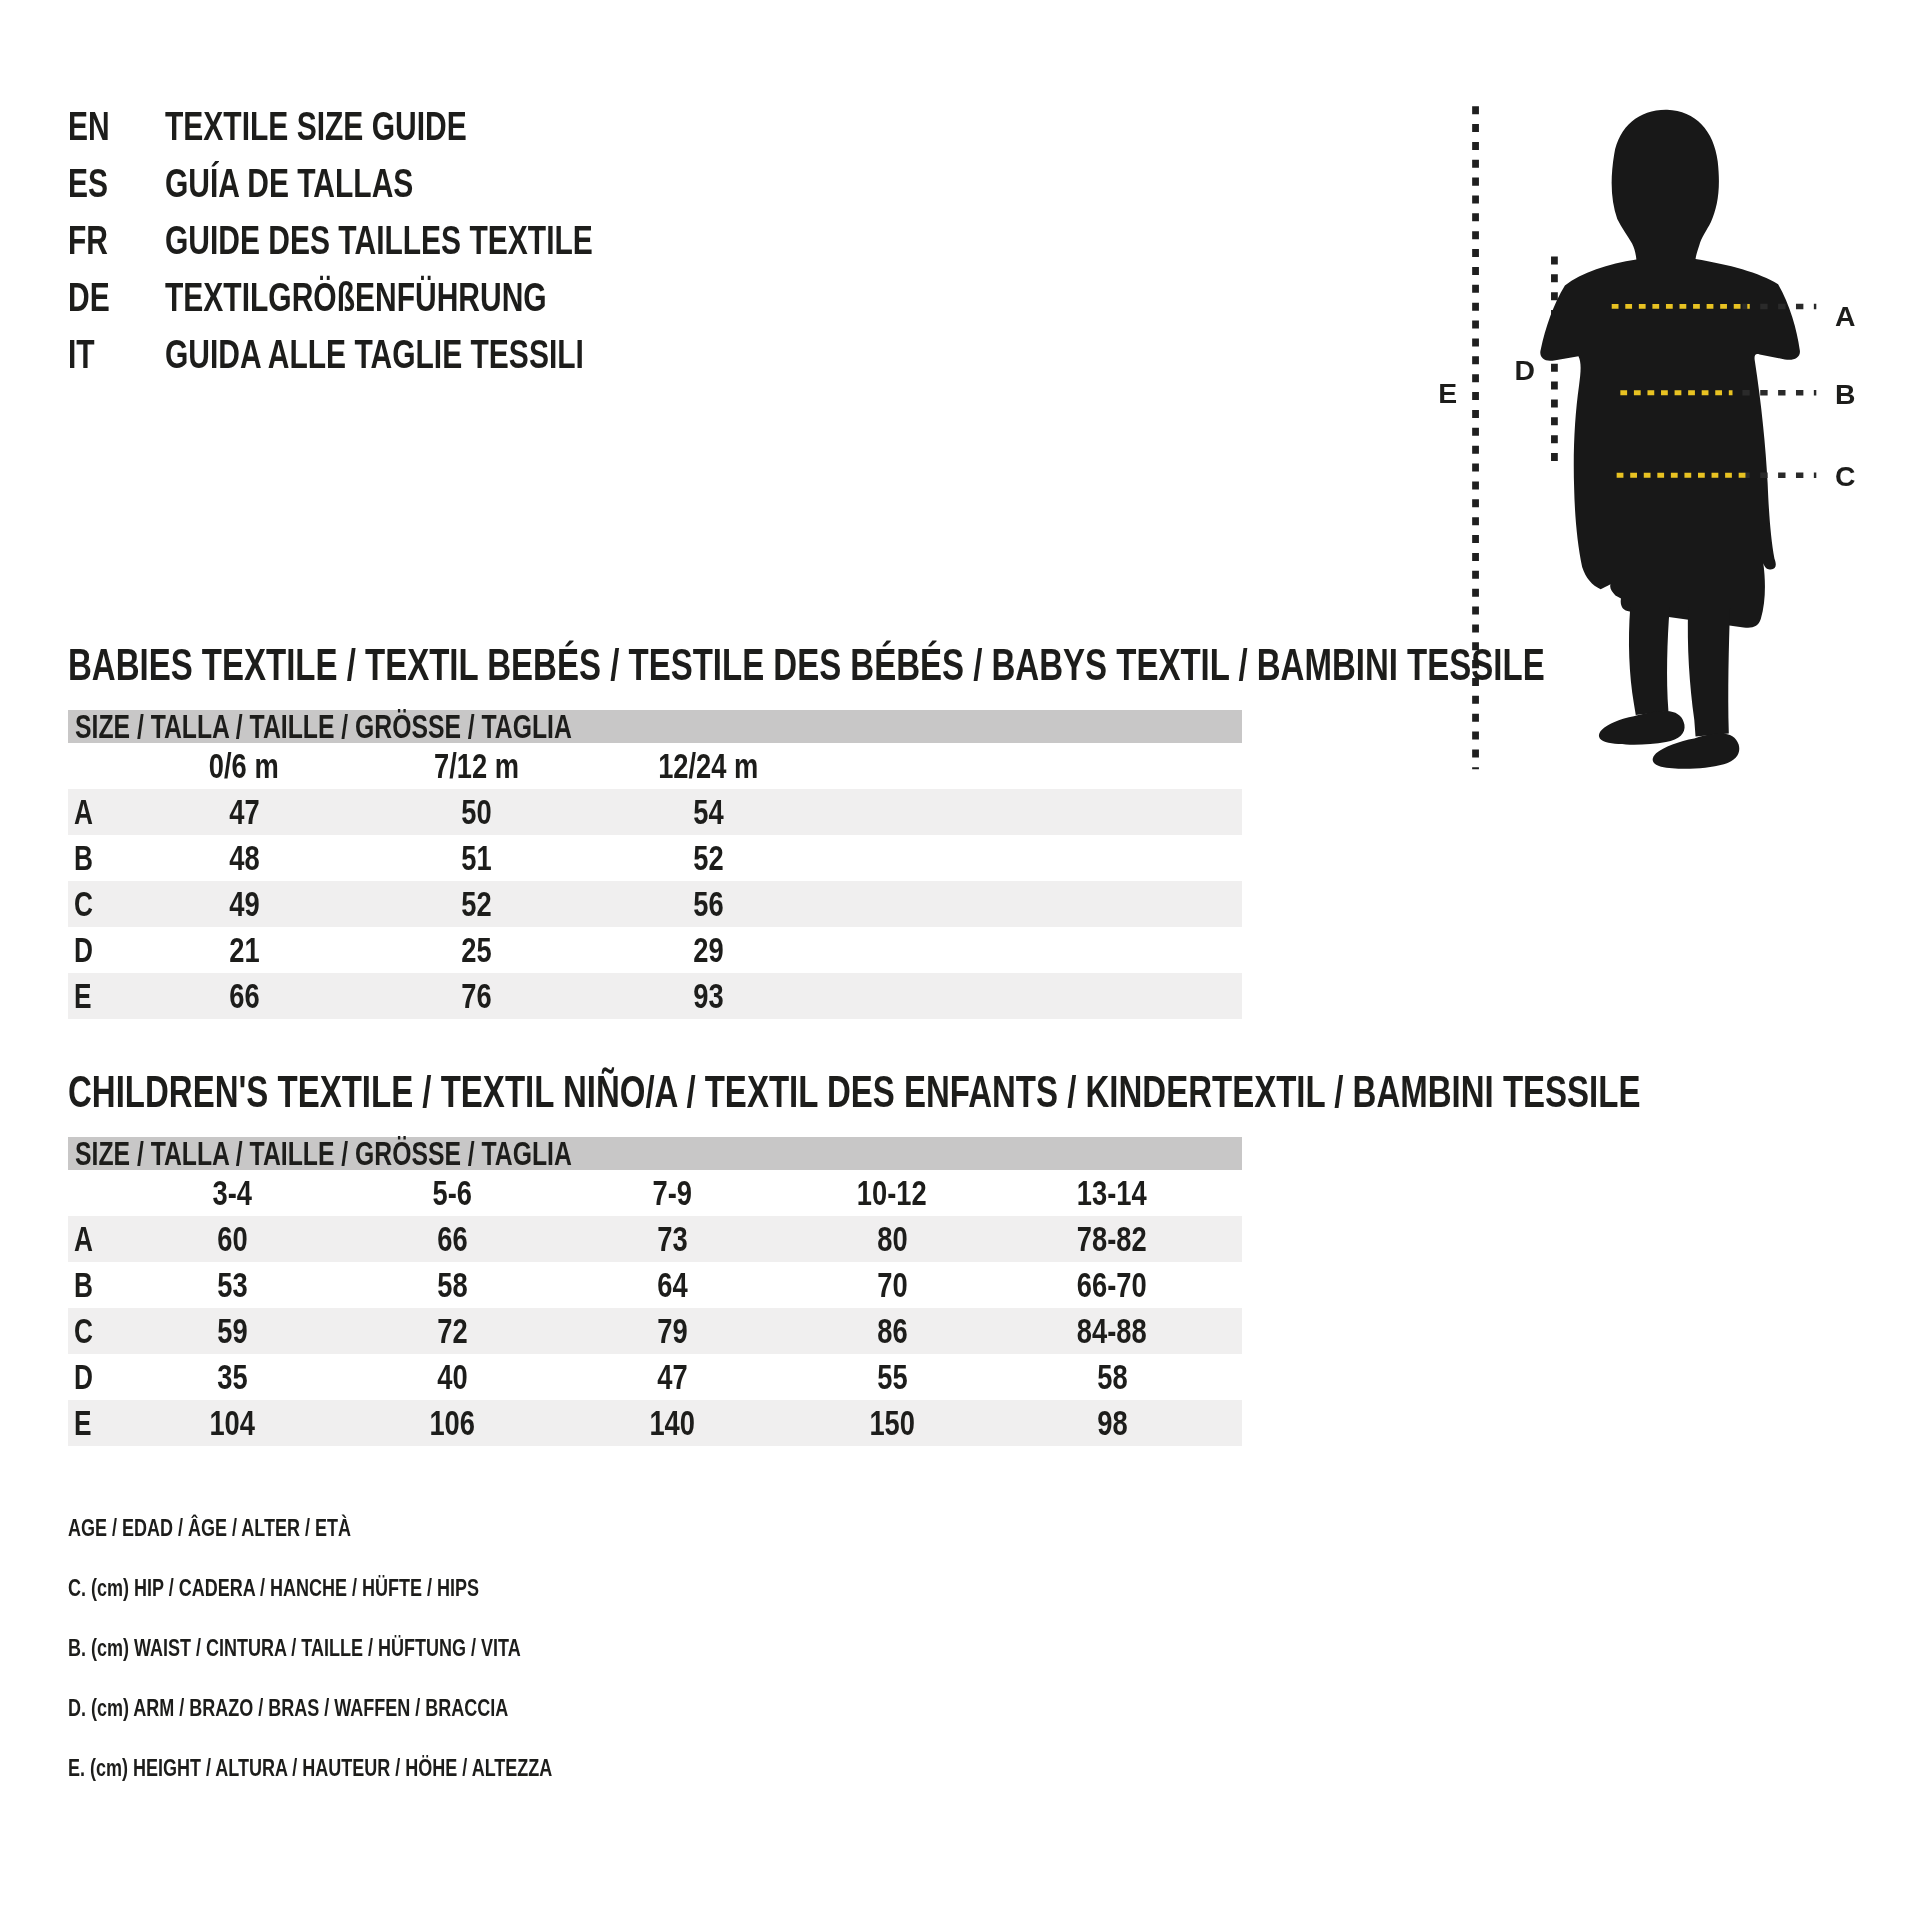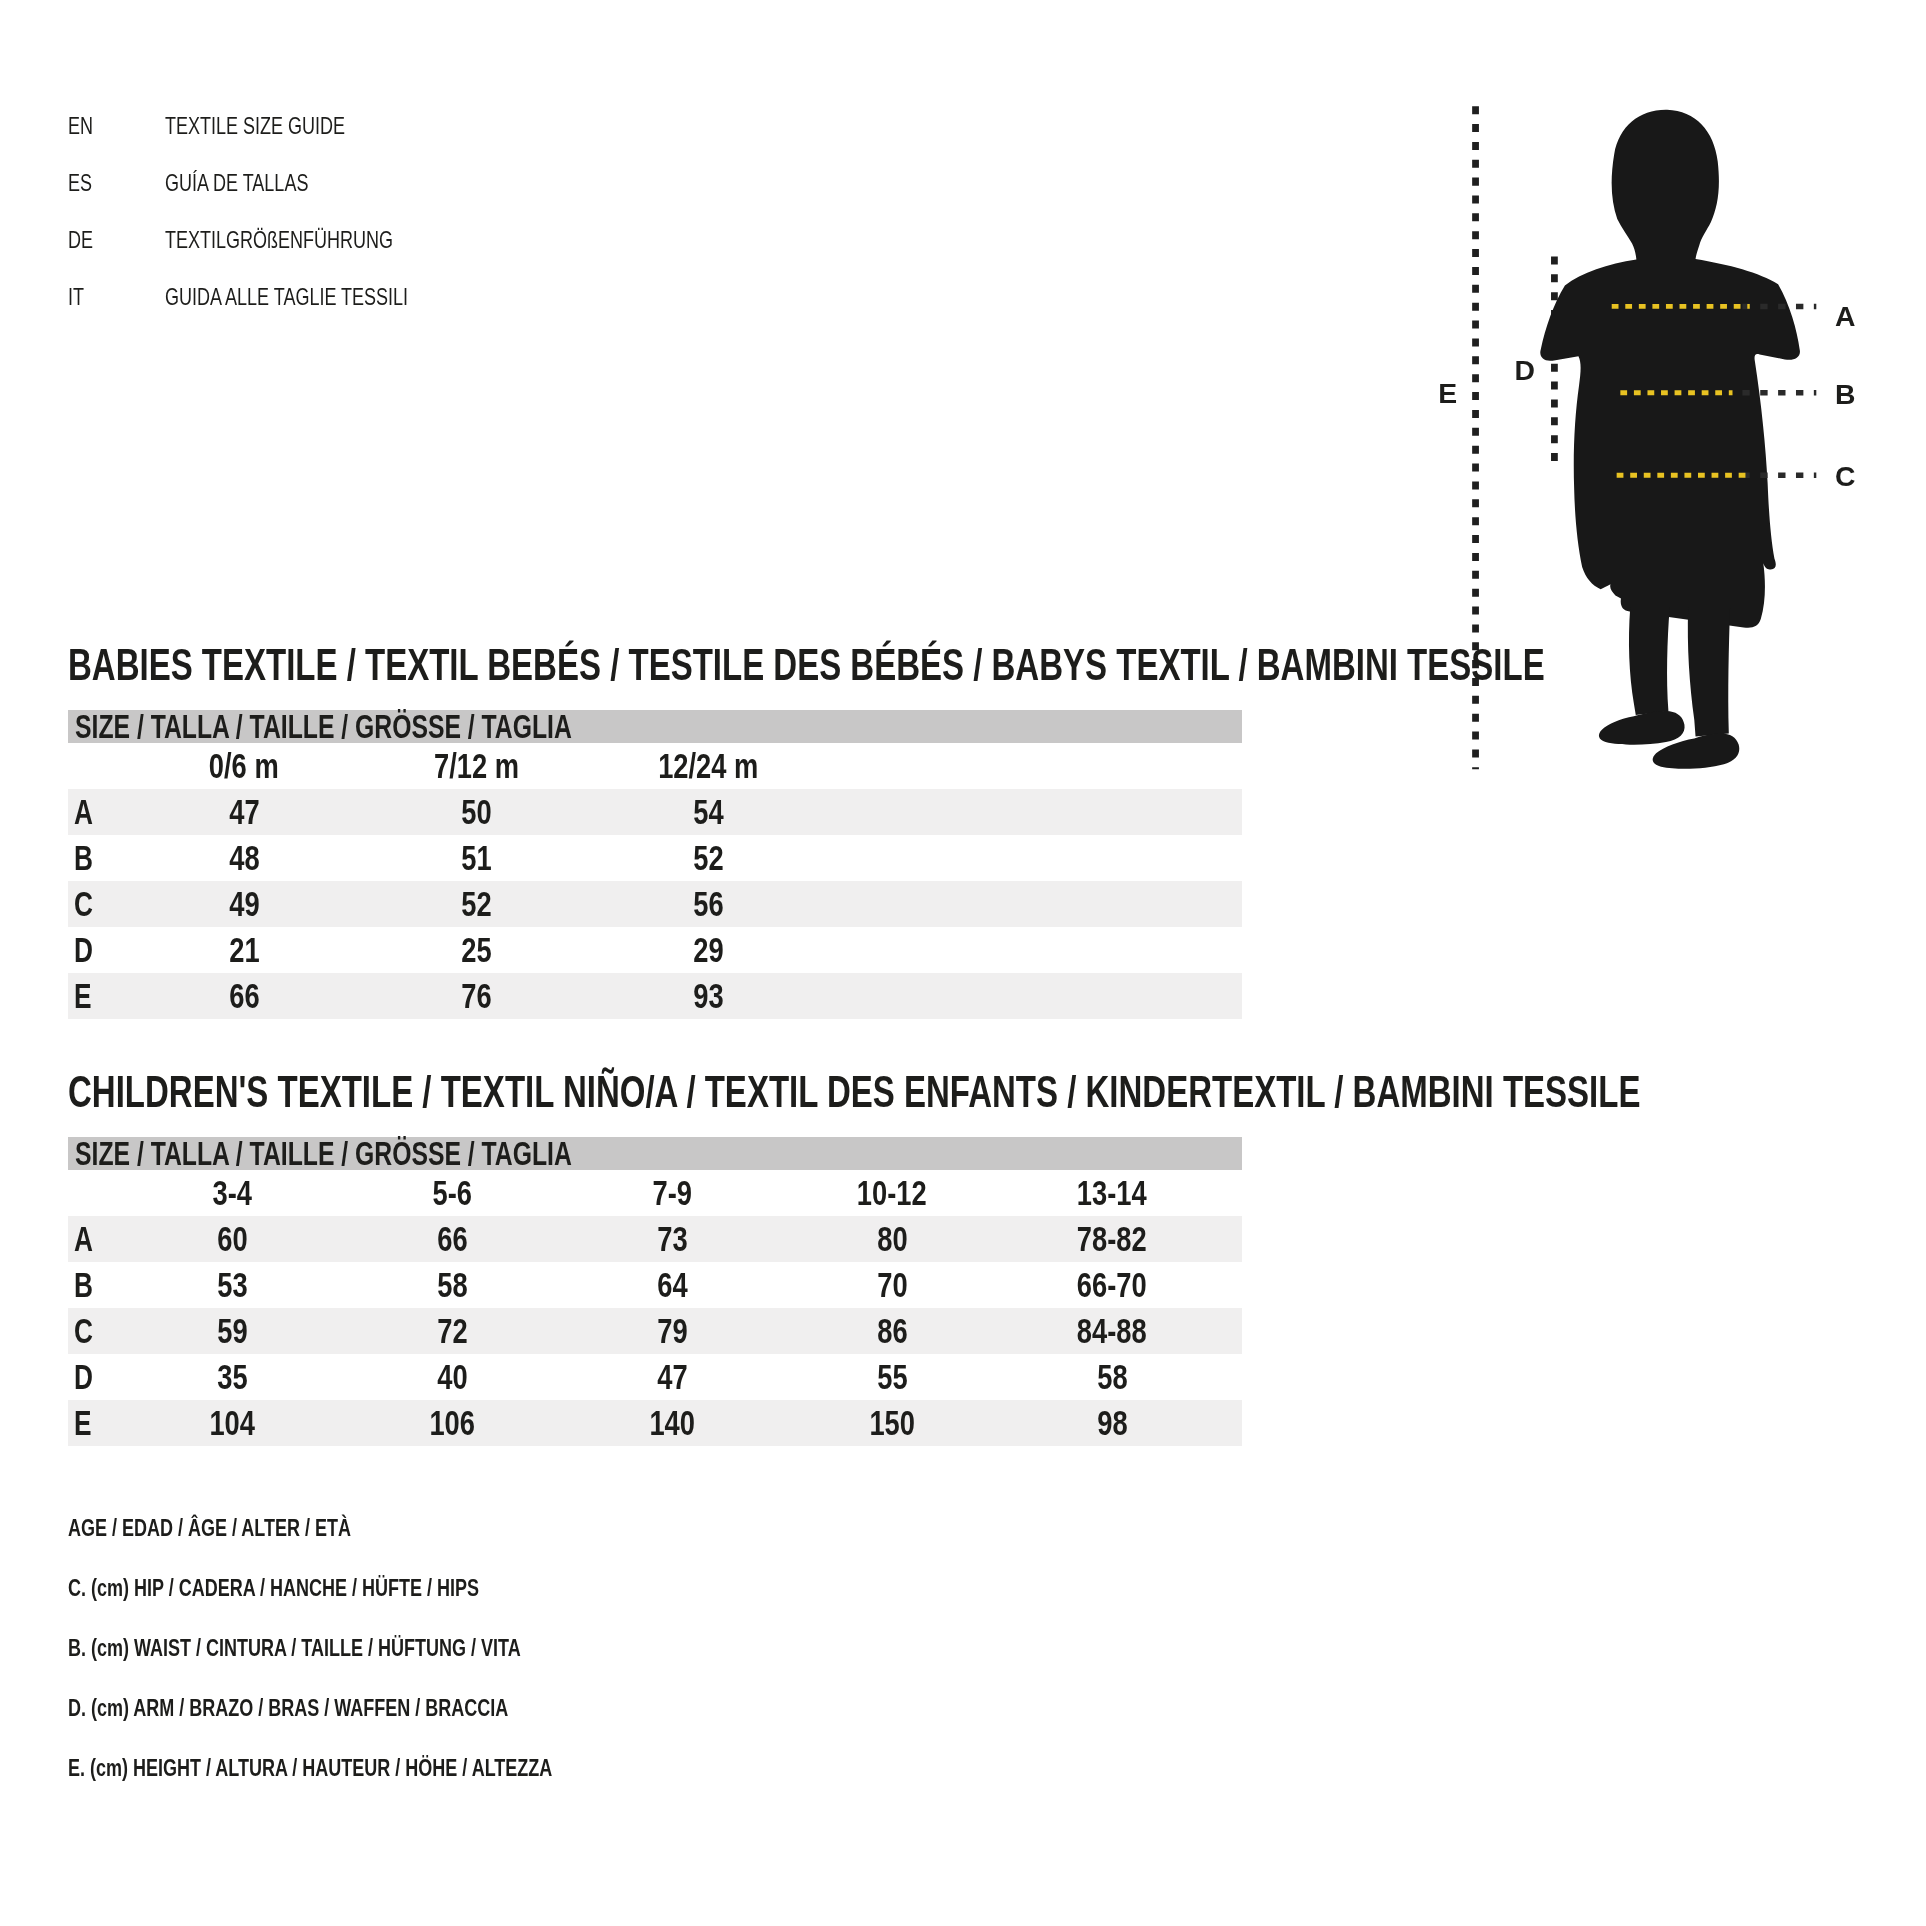--- a/index.html
+++ b/index.html
@@ -8,21 +8,21 @@
     background:#ffffff; overflow:hidden;
     font-family:"Liberation Sans", sans-serif;
     color:#1d1d1b;
   }
   .cond  { display:inline-block; transform:scaleX(0.75); transform-origin:left center; white-space:nowrap; }
   .condC { display:inline-block; transform:scaleX(0.78); transform-origin:center center; white-space:nowrap; }
 
   
   .lang-block { position:absolute; left:68px; top:97px; }
   .lang-row  { display:flex; height:57px; align-items:center; }
-  .lang-code, .lang-title { font-size:24px; font-weight:400; line-height:1; }
+  .lang-code, .lang-title { font-size:40px; font-weight:700; line-height:1; }
   .lang-code { width:97px; flex:0 0 97px; }
 
   
   .sec-title { position:absolute; left:68px; font-size:44px; font-weight:700; line-height:39px; }
   .babies-title   { top:645px; }
   .children-title { top:1072px; }
 
   
   .stable { position:absolute; left:68px; width:1174px; }
   .babies-table   { top:710px; }
@@ -55,20 +55,24 @@
 <div class="page">
 
   <div class="lang-block">
     <div class="lang-row">
       <span class="lang-code"><span class="cond">EN</span></span>
       <span class="lang-title"><span class="cond">TEXTILE SIZE GUIDE</span></span>
     </div>
     <div class="lang-row">
       <span class="lang-code"><span class="cond">ES</span></span>
       <span class="lang-title"><span class="cond">GUÍA DE TALLAS</span></span>
+    </div>
+    <div class="lang-row">
+      <span class="lang-code"><span class="cond">FR</span></span>
+      <span class="lang-title"><span class="cond">GUIDE DES TAILLES TEXTILE</span></span>
     </div>
     <div class="lang-row">
       <span class="lang-code"><span class="cond">DE</span></span>
       <span class="lang-title"><span class="cond">TEXTILGRÖßENFÜHRUNG</span></span>
     </div>
     <div class="lang-row">
       <span class="lang-code"><span class="cond">IT</span></span>
       <span class="lang-title"><span class="cond">GUIDA ALLE TAGLIE TESSILI</span></span>
     </div>
   </div>

